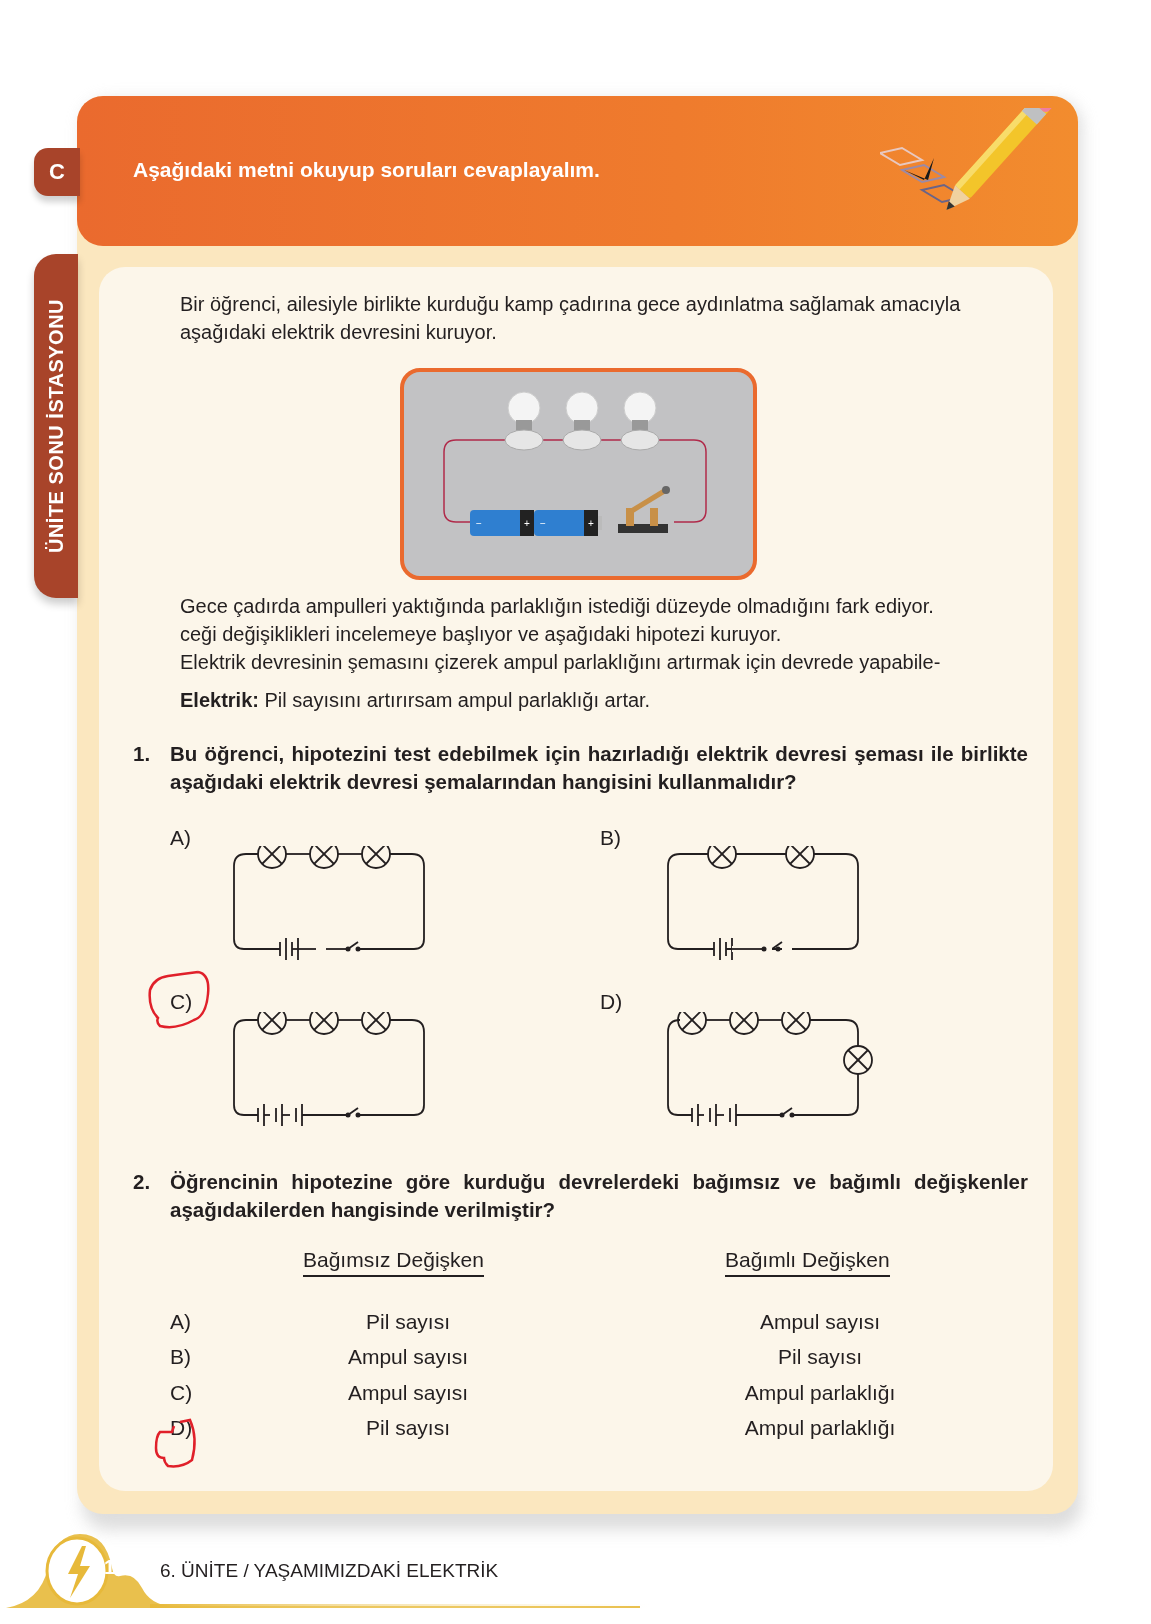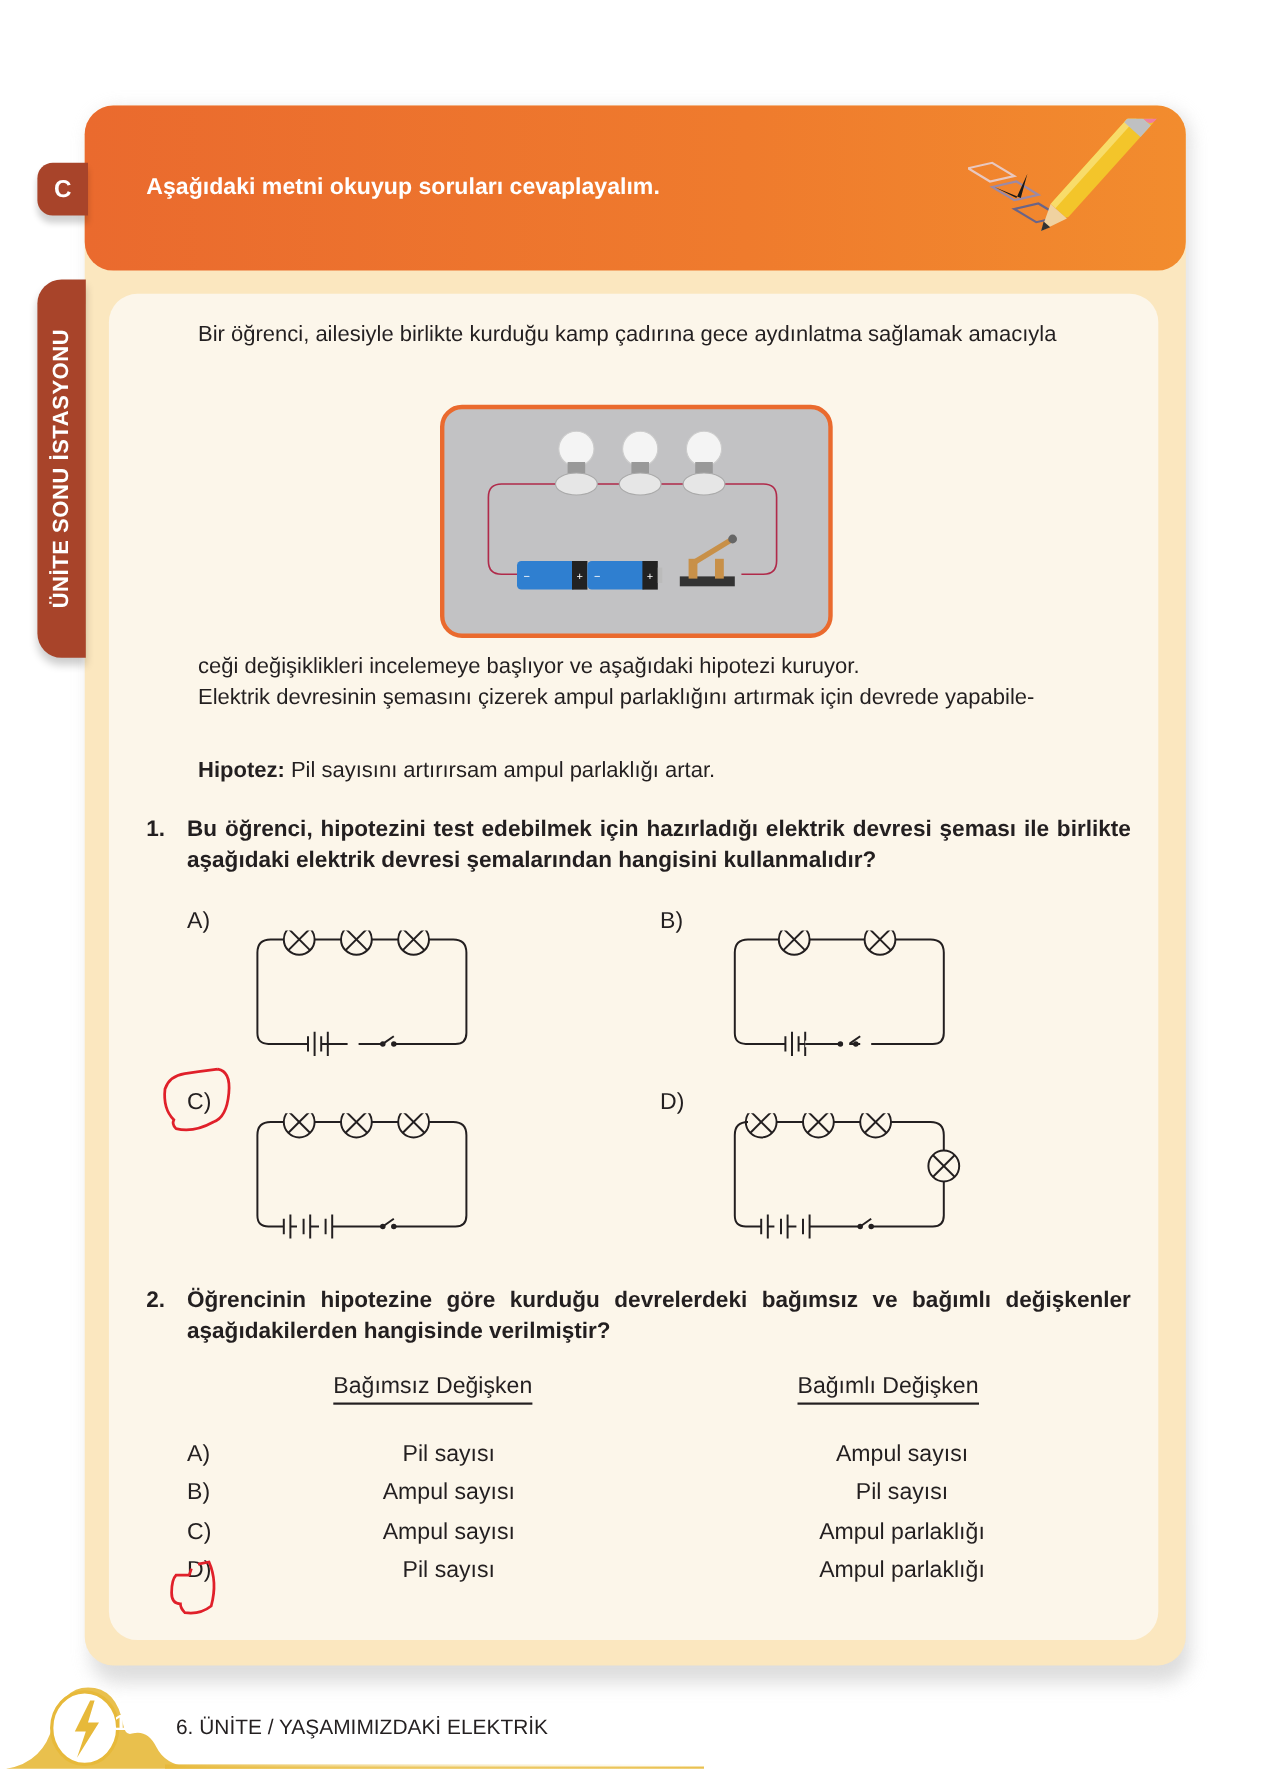--- a/index.html
+++ b/index.html
@@ -64,20 +64,21 @@
 </svg>
 
 <div class="side-tab">
   <span>ÜNİTE SONU İSTASYONU</span>
 </div>
 
 <div class="inner"></div>
 
 <div class="p" style="top:290px">
   <div>Bir öğrenci, ailesiyle birlikte kurduğu kamp çadırına gece aydınlatma sağlamak amacıyla</div>
+  <div>aşağıdaki elektrik devresini kuruyor.</div>
 </div>
 
 <div class="photo">
   <svg width="349" height="204" viewBox="0 0 349 204">
     <path d="M66,150 L52,150 Q40,150 40,138 L40,80 Q40,68 52,68 L290,68 Q302,68 302,80 L302,138 Q302,150 290,150 L270,150" fill="none" stroke="#b02a4a" stroke-width="1.5"></path>
     <g>
       <circle cx="120" cy="36" r="16" fill="#f4f4f4" stroke="#ccc"></circle>
       <rect x="112" y="48" width="16" height="12" fill="#999"></rect>
       <ellipse cx="120" cy="68" rx="19" ry="10" fill="#e6e6e6" stroke="#aaa"></ellipse>
     </g>
@@ -106,26 +107,27 @@
       <rect x="214" y="152" width="50" height="9" fill="#333"></rect>
       <rect x="222" y="136" width="8" height="18" fill="#c89048"></rect>
       <rect x="246" y="136" width="8" height="18" fill="#c89048"></rect>
       <line x1="226" y1="140" x2="262" y2="118" stroke="#c89048" stroke-width="5"></line>
       <circle cx="262" cy="118" r="4" fill="#666"></circle>
     </g>
   </svg>
 </div>
 
 <div class="p" style="top:592px">
+  <div>Gece çadırda ampulleri yaktığında parlaklığın istediği düzeyde olmadığını fark ediyor.</div>
   <div>ceği değişiklikleri incelemeye başlıyor ve aşağıdaki hipotezi kuruyor.</div>
   <div>Elektrik devresinin şemasını çizerek ampul parlaklığını artırmak için devrede yapabile-</div>
 </div>
 
 <div class="p" style="top:686px">
-  <b>Hipotez:</b><span> Pil sayısını artırırsam ampul parlaklığı artar.</span>
+  <b>Elektrik:</b><span> Pil sayısını artırırsam ampul parlaklığı artar.</span>
 </div>
 
 <div class="q" style="top:740px">
   <span class="num">1.</span>
   <span class="txt">Bu öğrenci, hipotezini test edebilmek için hazırladığı elektrik devresi şeması ile birlikte aşağıdaki elektrik devresi şemalarından hangisini kullanmalıdır?</span>
 </div>
 
 <div class="opt" style="left:170px;top:826px">A)</div>
 <svg class="circuit" style="left:230px;top:846px" width="205" height="115" viewBox="0 0 205 115">
   <g fill="none" stroke="#231f20" stroke-width="1.8">

